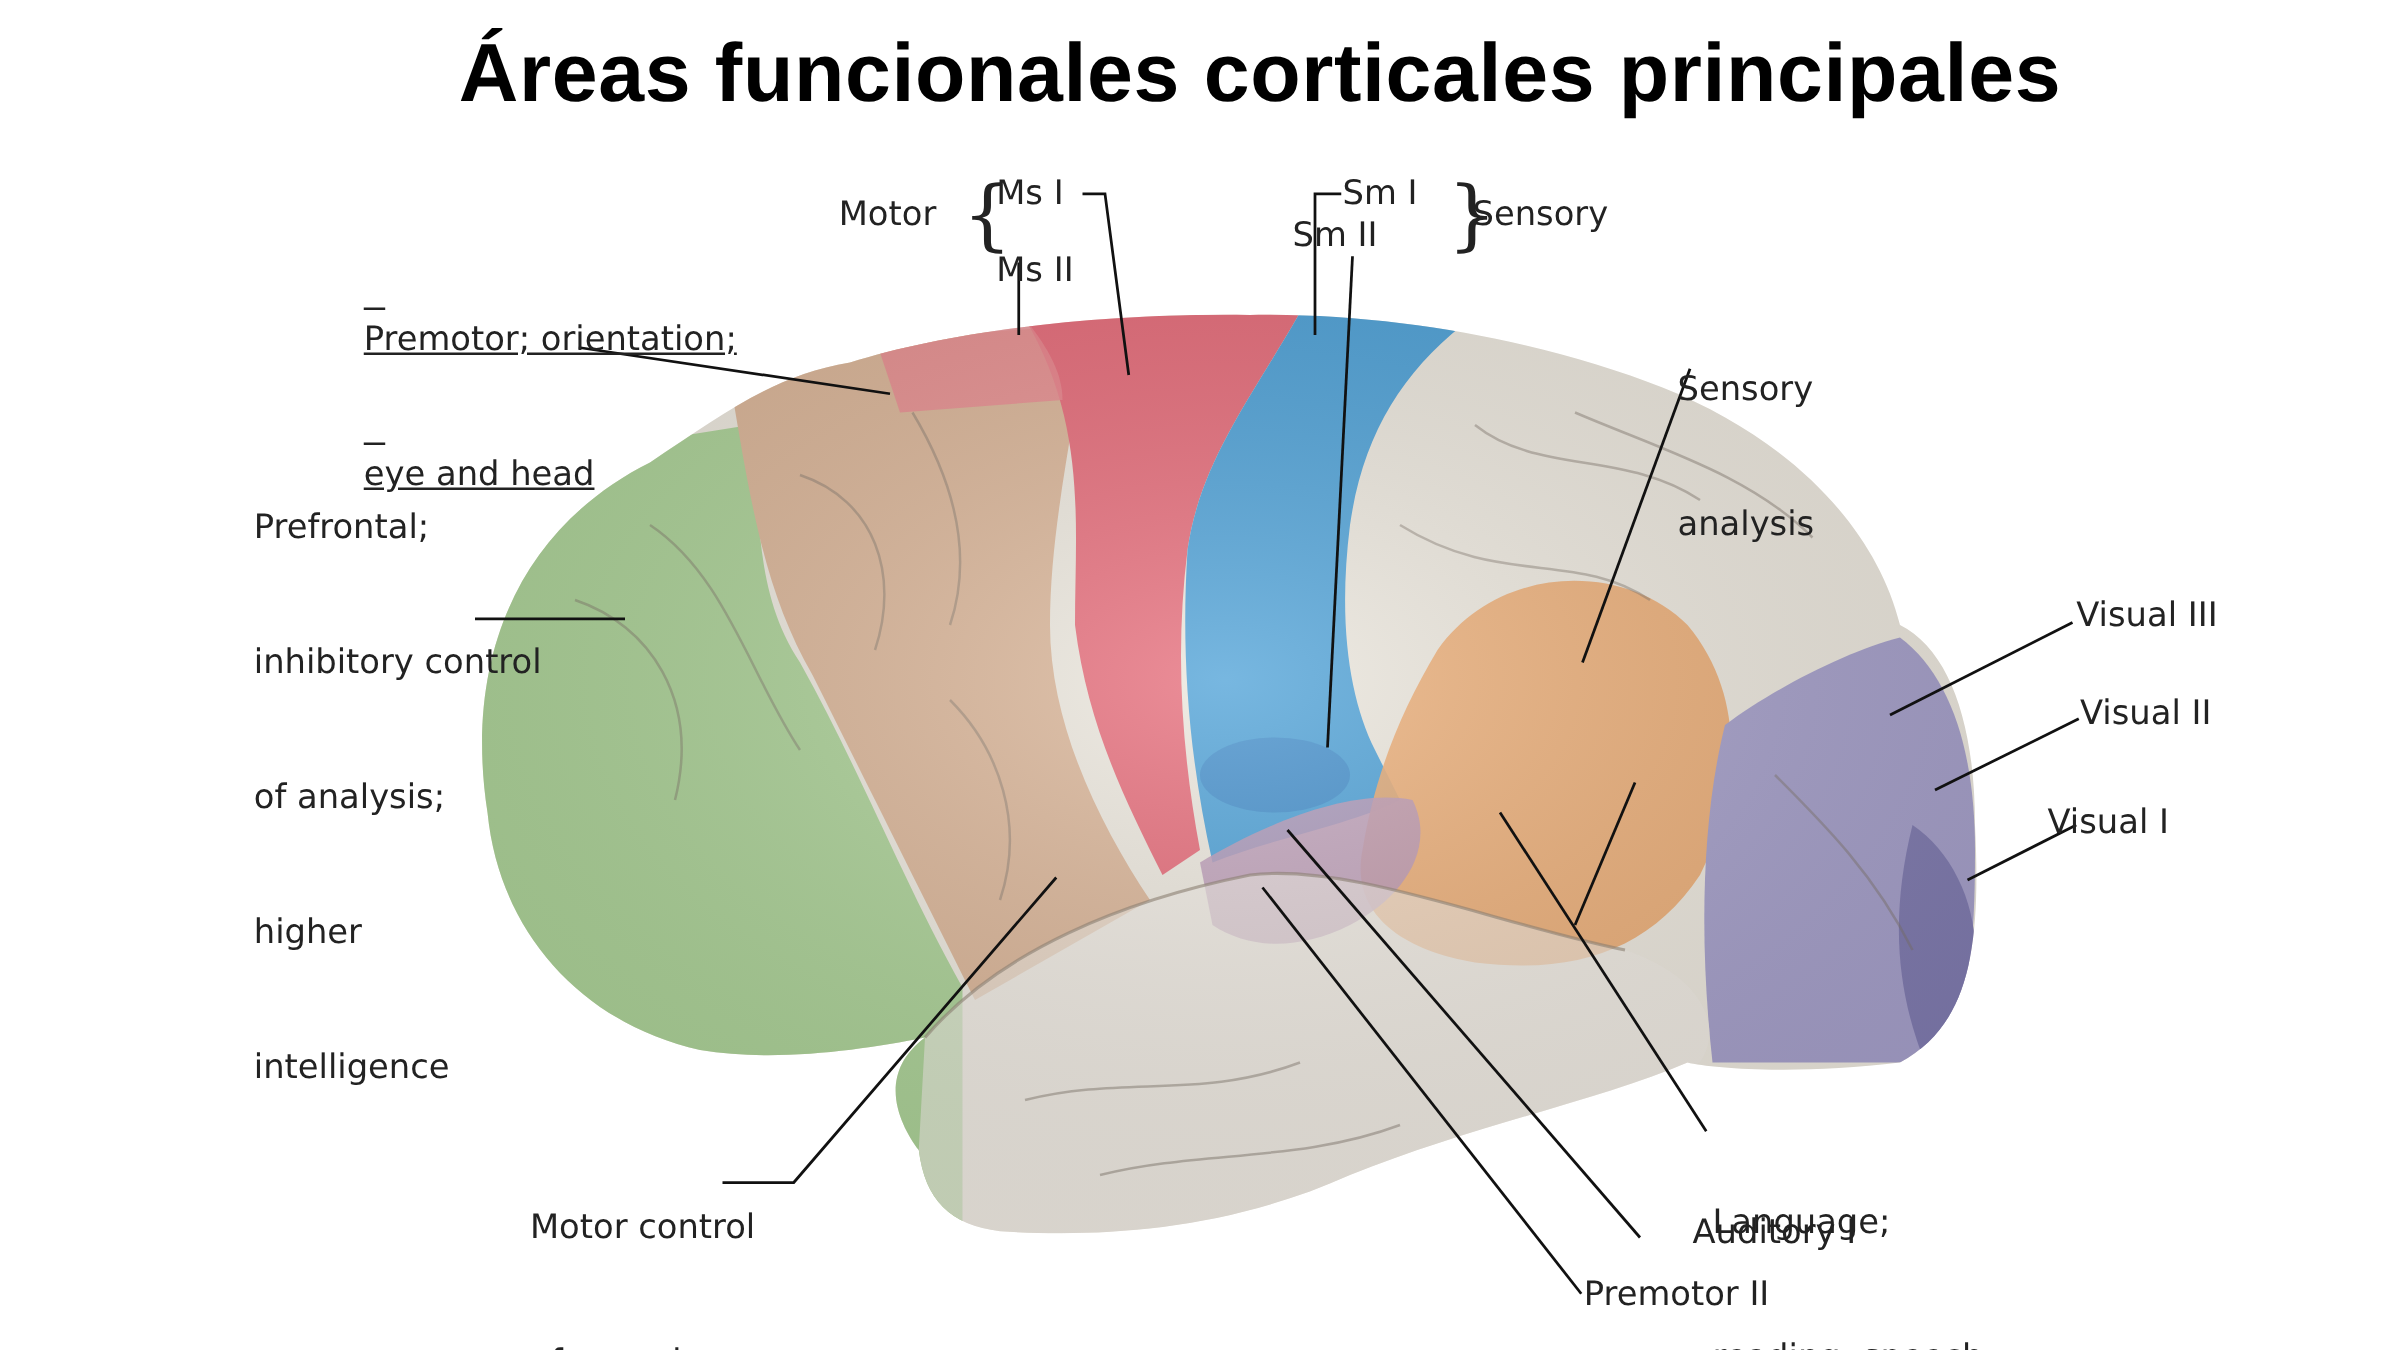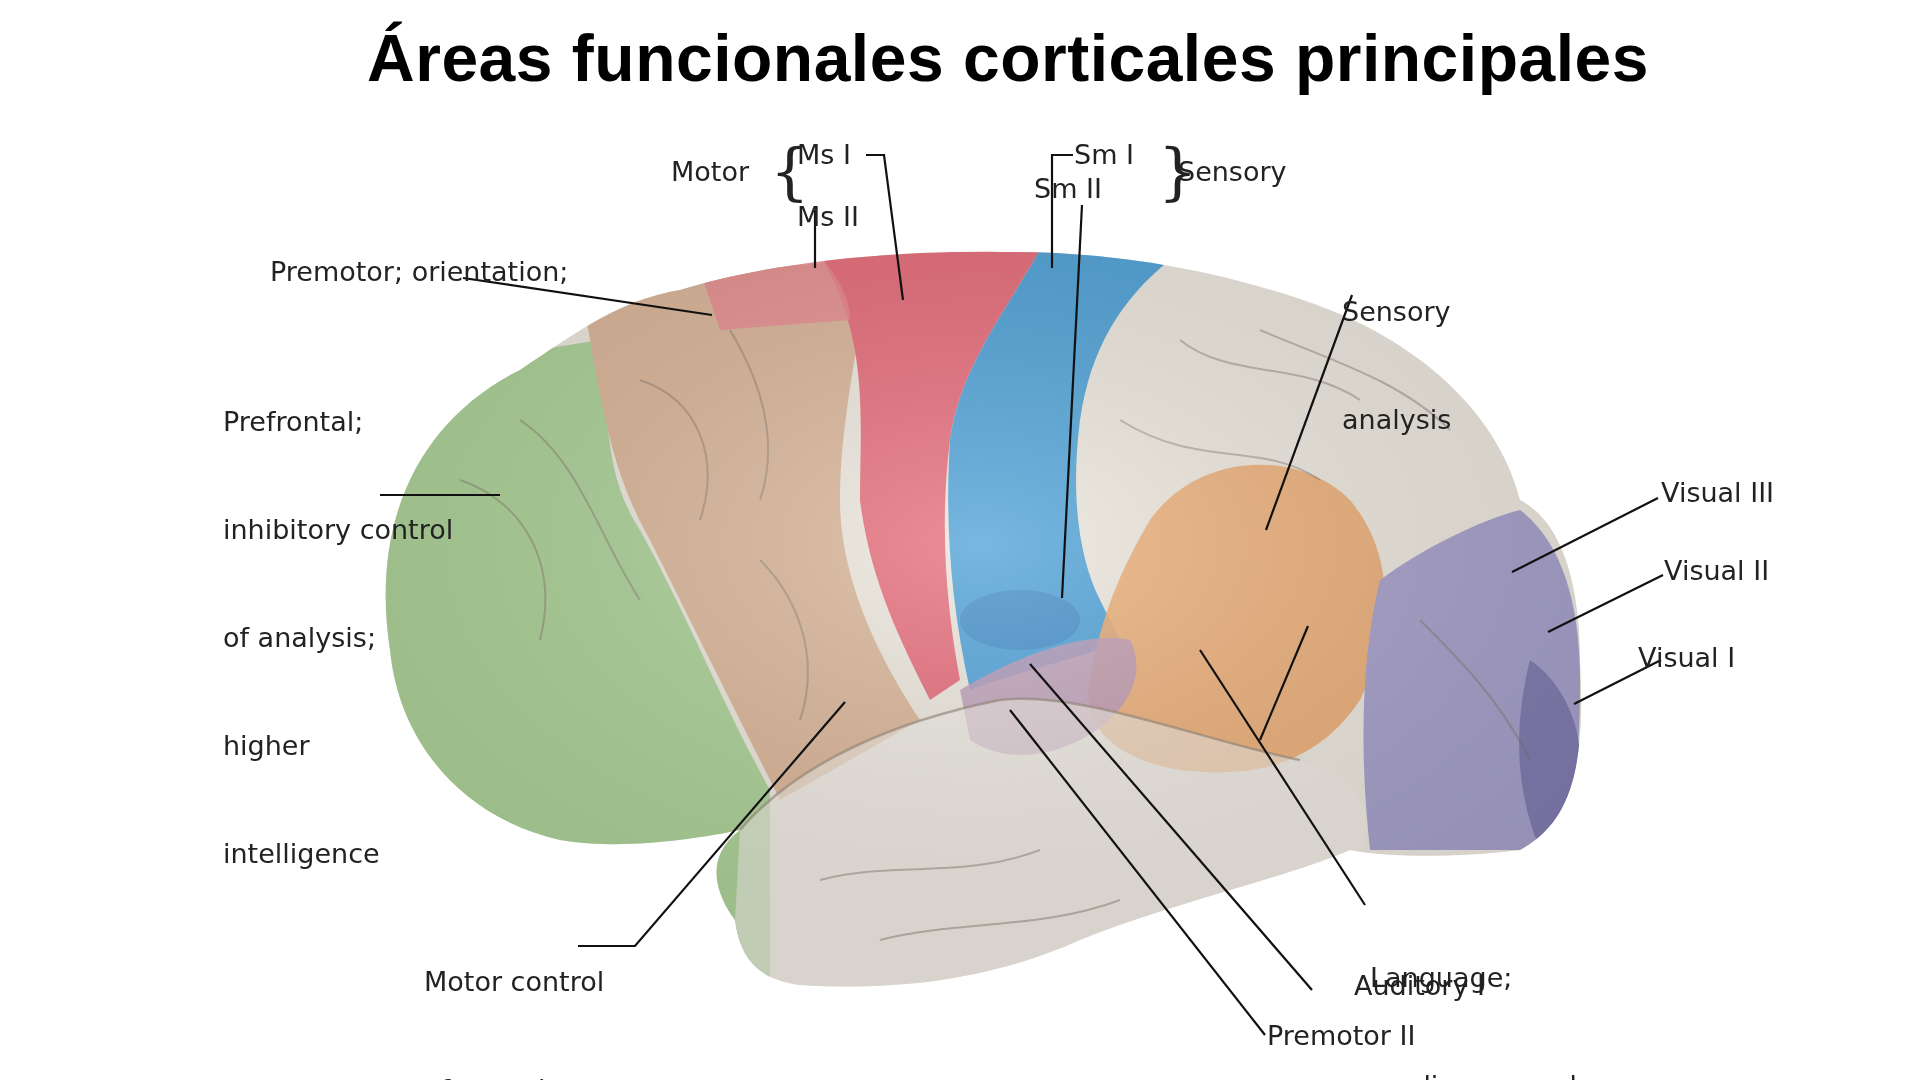--- a/index.html
+++ b/index.html
@@ -94,25 +94,26 @@
 
     <line x1="1312" y1="990" x2="1030" y2="664"></line>
 
     <line x1="1265" y1="1035" x2="1010" y2="710"></line>
   </g>
 
   <text x="770" y="193" font-family="DejaVu Serif, serif" font-size="62" fill="#222">{</text>
   <text x="1158" y="193" font-family="DejaVu Serif, serif" font-size="62" fill="#222">}</text>
 </svg>
 
-<div class="lbl" style="left:270px;top:182px;">
+<div class="lbl" style="left:291px;top:182px;text-decoration:underline;">
   <span class="lbl-line">Premotor; orientation;</span>
+  <span class="lbl-line">eye and head</span>
 </div>
 
-<div class="lbl" style="left:203px;top:332px;margin-left:20px;">
+<div class="lbl" style="left:203px;top:332px;">
   <span class="lbl-line">Prefrontal;</span>
   <span class="lbl-line">inhibitory control</span>
   <span class="lbl-line">of analysis;</span>
   <span class="lbl-line">higher</span>
   <span class="lbl-line">intelligence</span>
 </div>
 
 <div class="lbl" style="left:671px;top:154px;">Motor</div>
 <div class="lbl" style="left:797px;top:137px;">Ms I</div>
 <div class="lbl" style="left:797px;top:171px;margin-top:28px;">Ms II</div>

